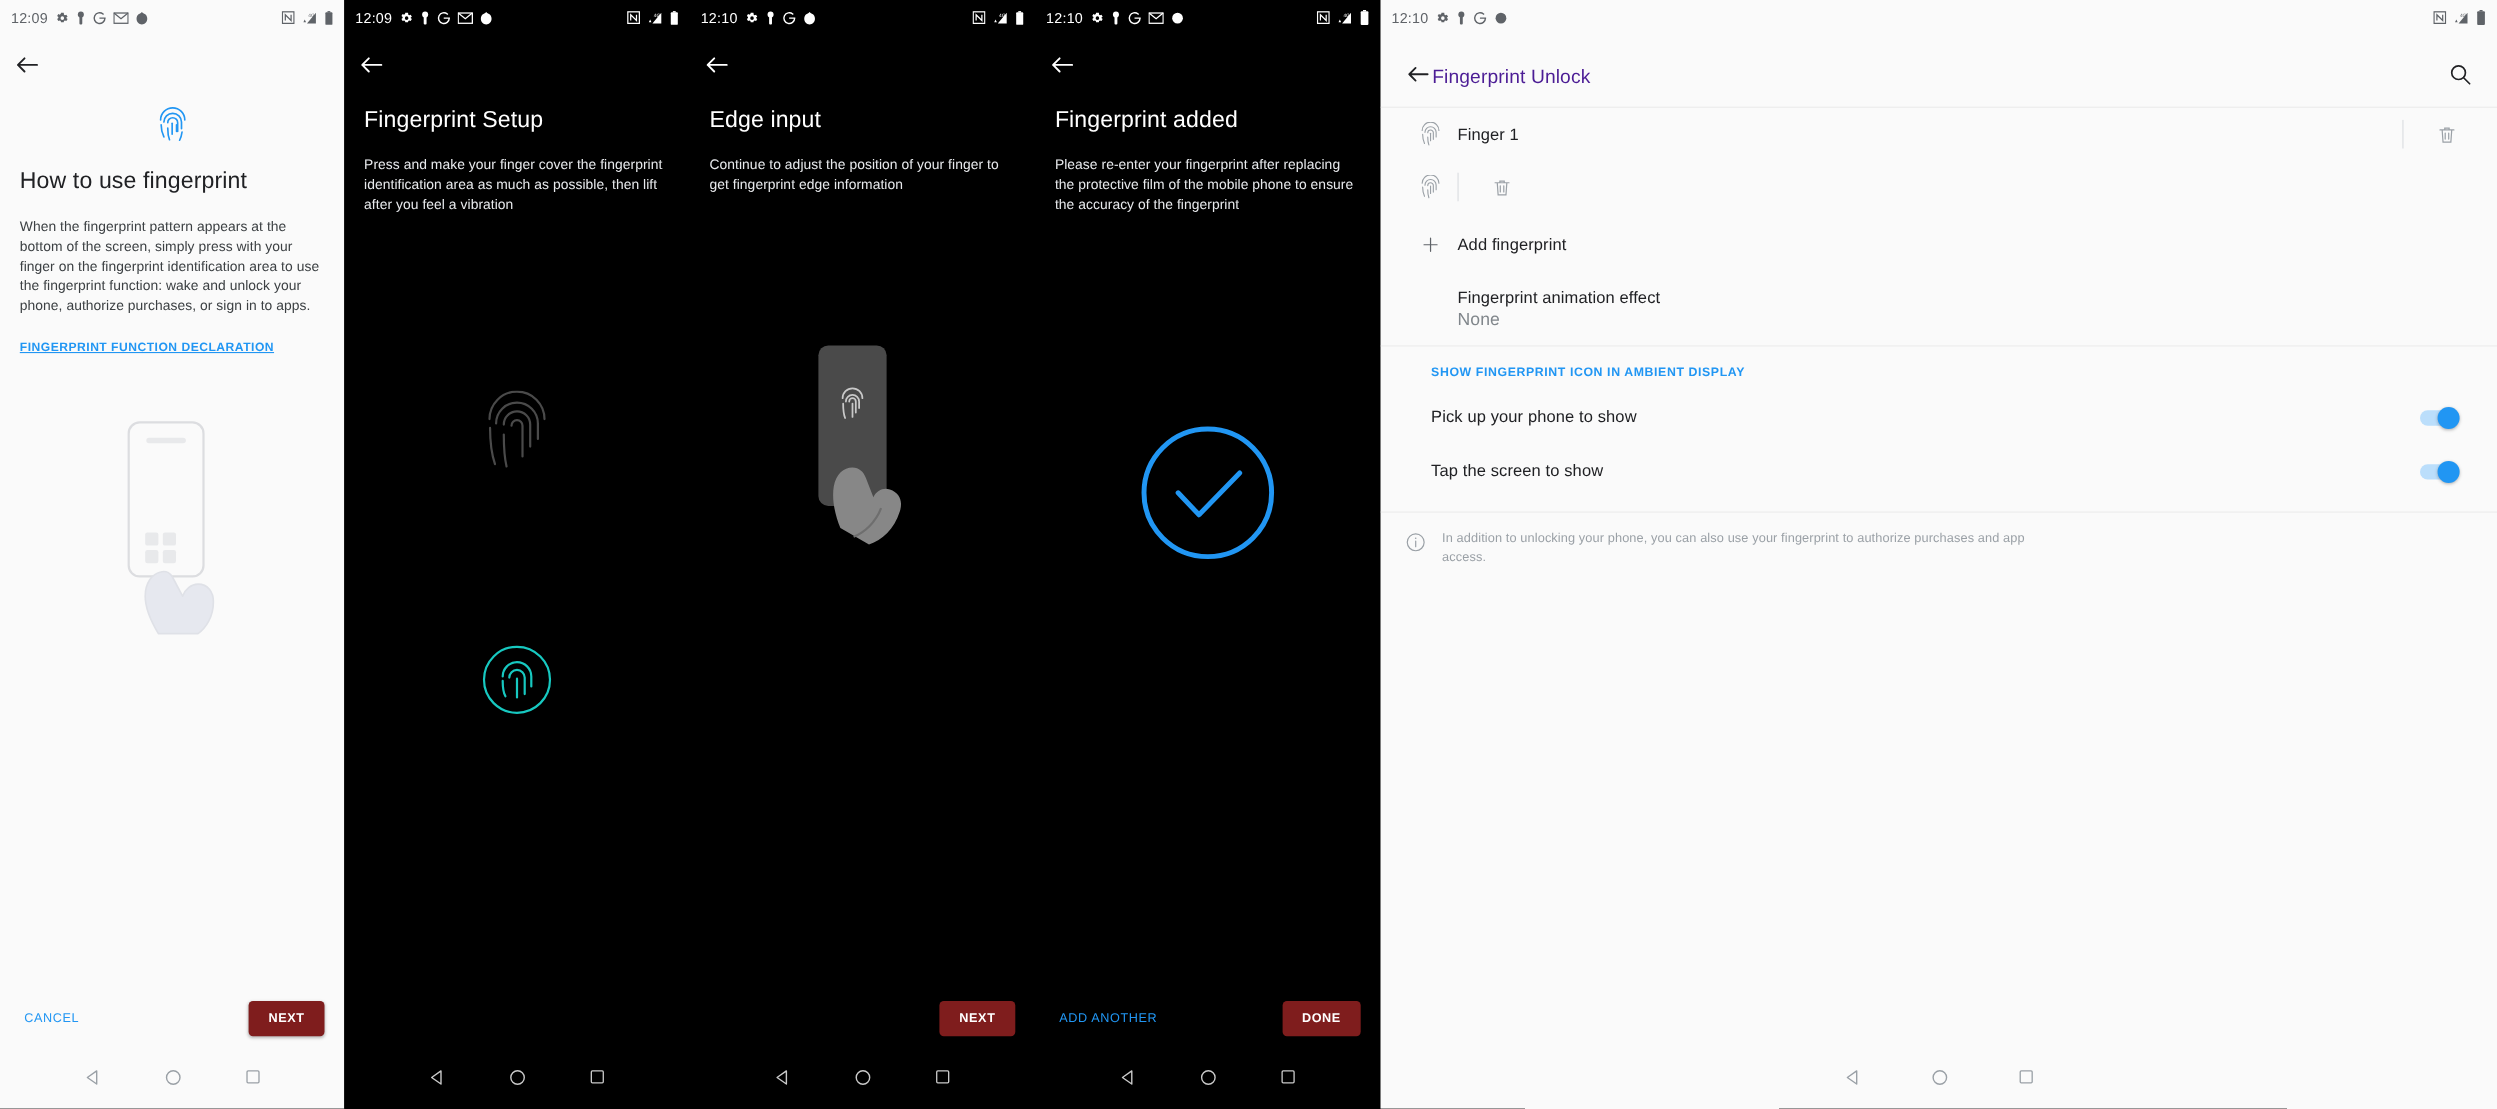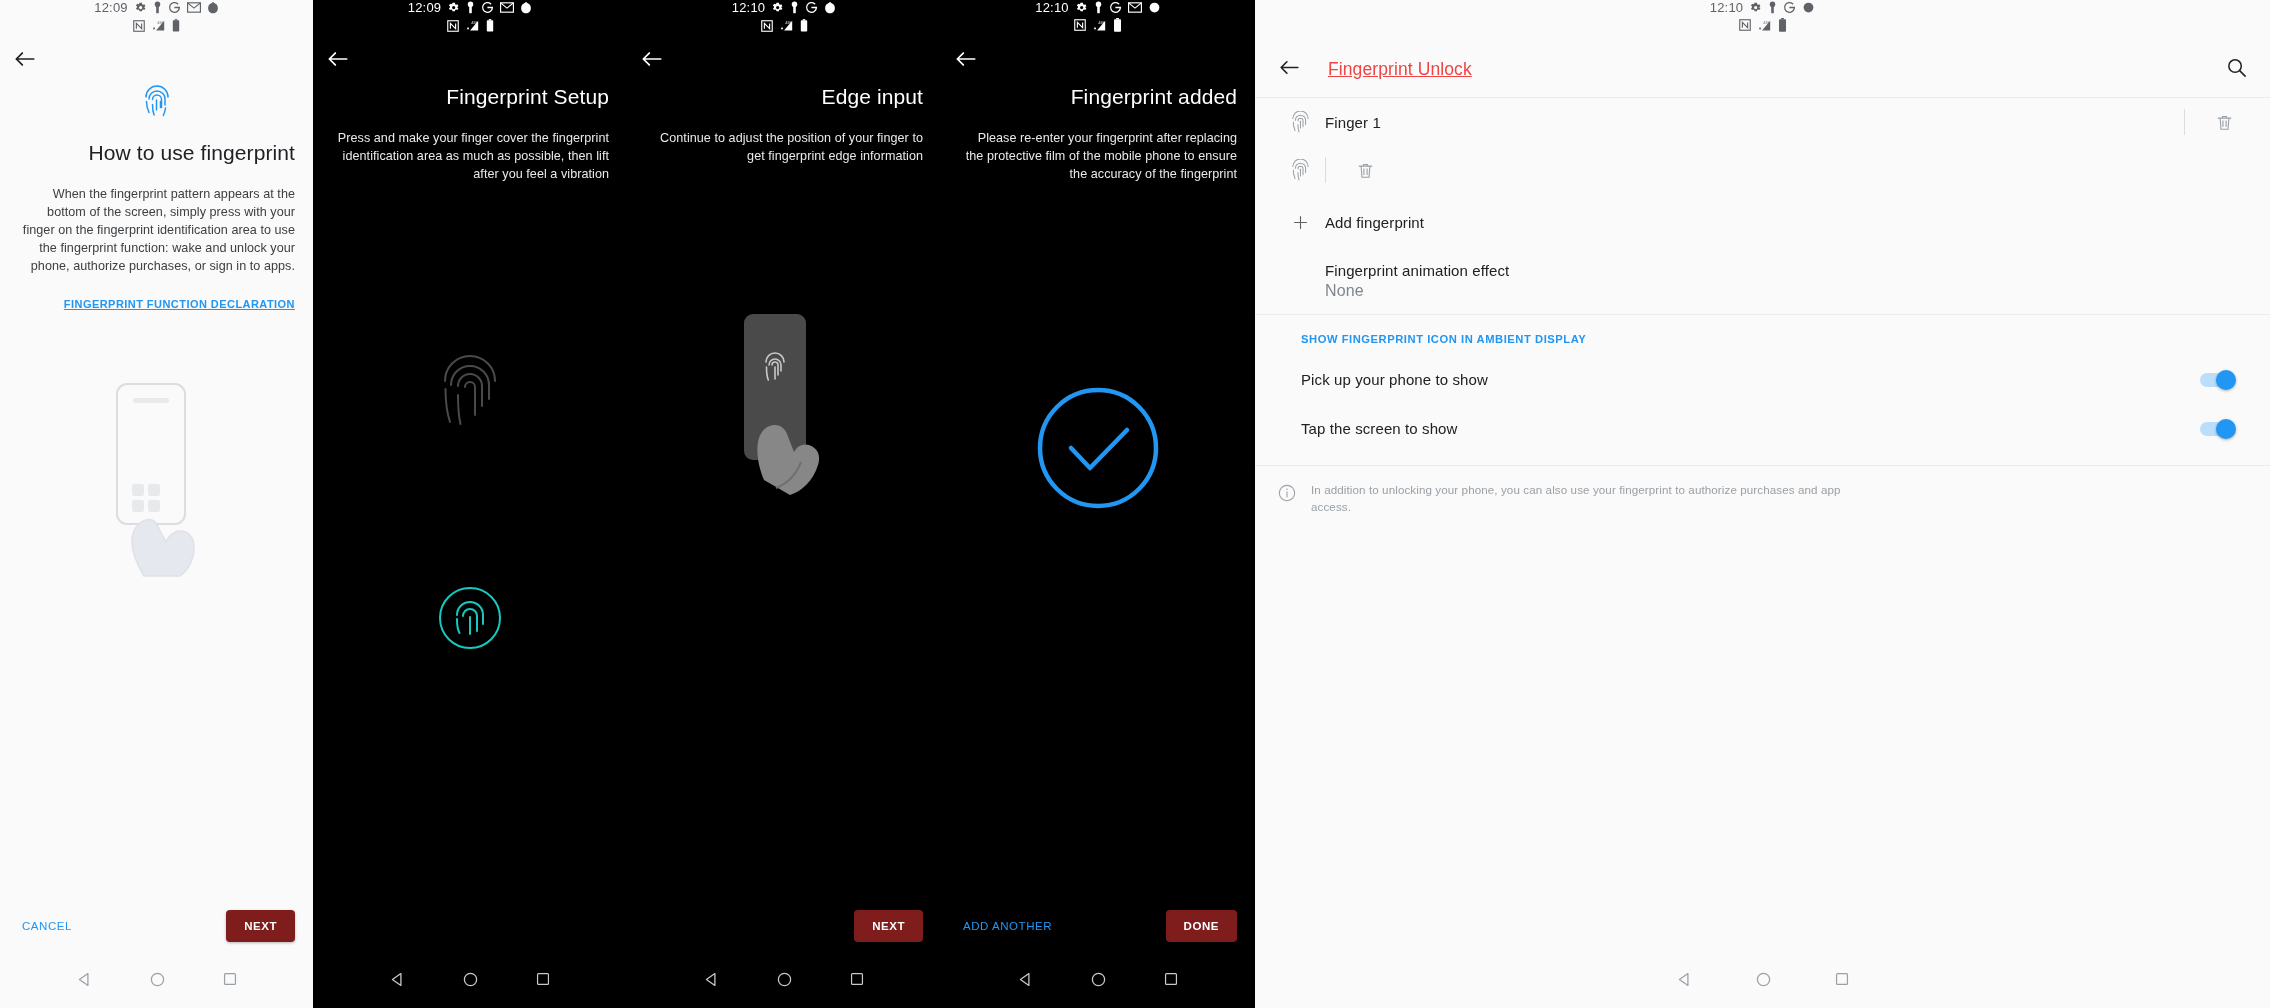--- a/index.html
+++ b/index.html
@@ -18,39 +18,38 @@
   .p1 { width: 313px; }
   .p2 { width: 314px; }
   .p3 { width: 314px; }
   .p4 { width: 314px; }
   .p5 { width: 1015px; background: #fafafa; }
 
   
   .statusbar {
     position: absolute; top: 0; left: 0; right: 0; height: 32px;
     display: flex; align-items: center; justify-content: space-between;
-    padding: 0 10px;
+    padding: 12px 10px;
     font-size: 12.5px;
-    flex-direction: column;
   }
   .sb-left, .sb-right { display: flex; align-items: center; gap: 6px; }
   .sb-clock { font-size: 13px; letter-spacing: .2px; }
   .panel.light .statusbar { color: #5f6368; }
   .panel.dark  .statusbar { color: #ffffff; }
   .sb-icon { display: inline-flex; align-items: center; justify-content: center; }
   .sb-icon svg { display: block; }
 
   
   .backrow { position: absolute; top: 46px; left: 12px; }
   .backrow svg { display:block; }
 
   
   .content {
-    position: absolute; left: 0; right: 0; top: 84px;
-    text-align: right; padding: 0 18px;
+    position: absolute; left: 0; right: 0; top: 96px;
+    text-align: left; padding: 0 18px;
   }
   .hero-fp { display: flex; justify-content: center; margin-bottom: 22px; }
   .page-title {
     font-size: 21px; font-weight: 400; line-height: 1.25;
     margin-bottom: 20px; letter-spacing: .1px;
   }
   .panel.dark .page-title { color: #fff; }
   .page-desc {
     font-size: 12.6px; line-height: 1.42; letter-spacing: .05px;
   }
@@ -96,23 +95,22 @@
   .nav-btn { display: inline-flex; }
   .nav-btn svg { display: block; }
 
   
   .appbar {
     position: absolute; top: 42px; left: 0; right: 0; height: 56px;
     display: flex; align-items: center; padding: 0 22px;
     border-bottom: 1px solid #ececec;
   }
   .appbar-title {
-    font-size: 17.5px; color: #ef4444; margin-left: 26px; font-weight: 400;
+    font-size: 17.5px; color: #4c1d95; font-weight: 400;
     letter-spacing: .1px;
-    text-decoration: underline;
   }
   .appbar .spacer { flex: 1 1 auto; }
 
   .list { position: absolute; top: 98px; left: 0; right: 0; }
   .row {
     display: flex; align-items: center; min-height: 48px;
     padding: 0 36px; position: relative;
   }
   .row-icon { width: 34px; display: flex; align-items: center; color: #9aa0a6; }
   .row-label { font-size: 15px; color: #202124; letter-spacing: .1px; }

